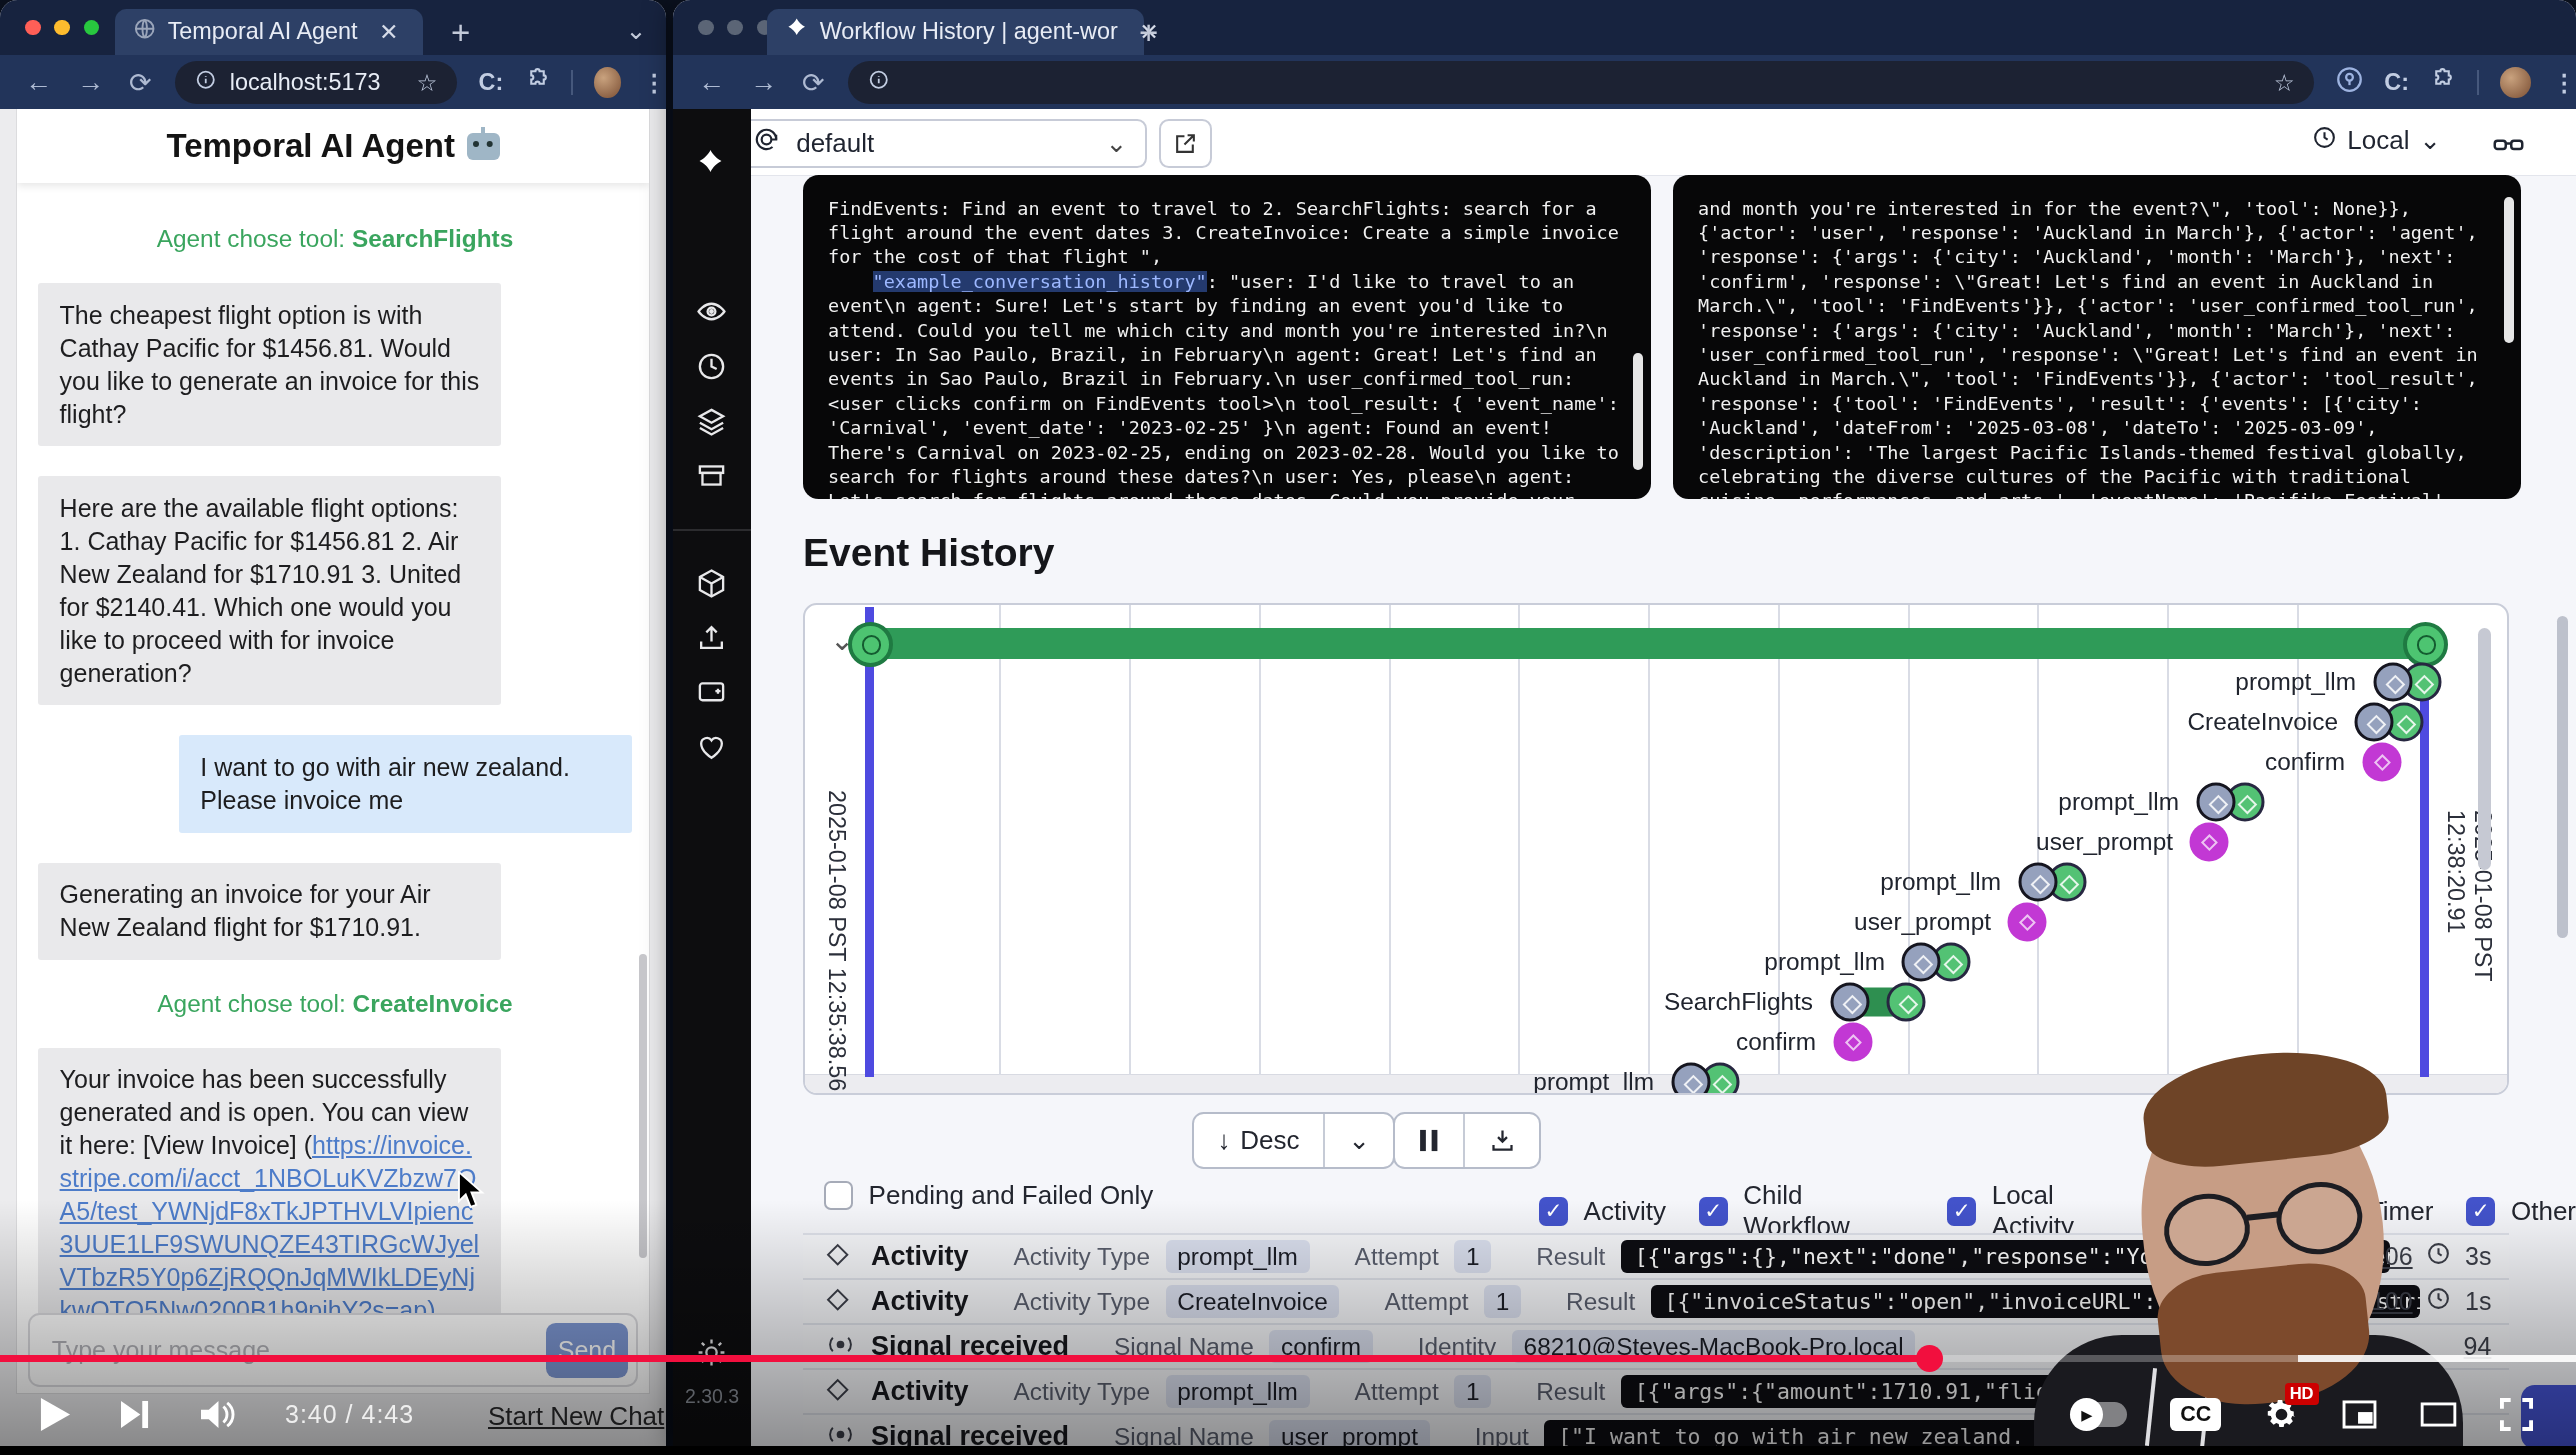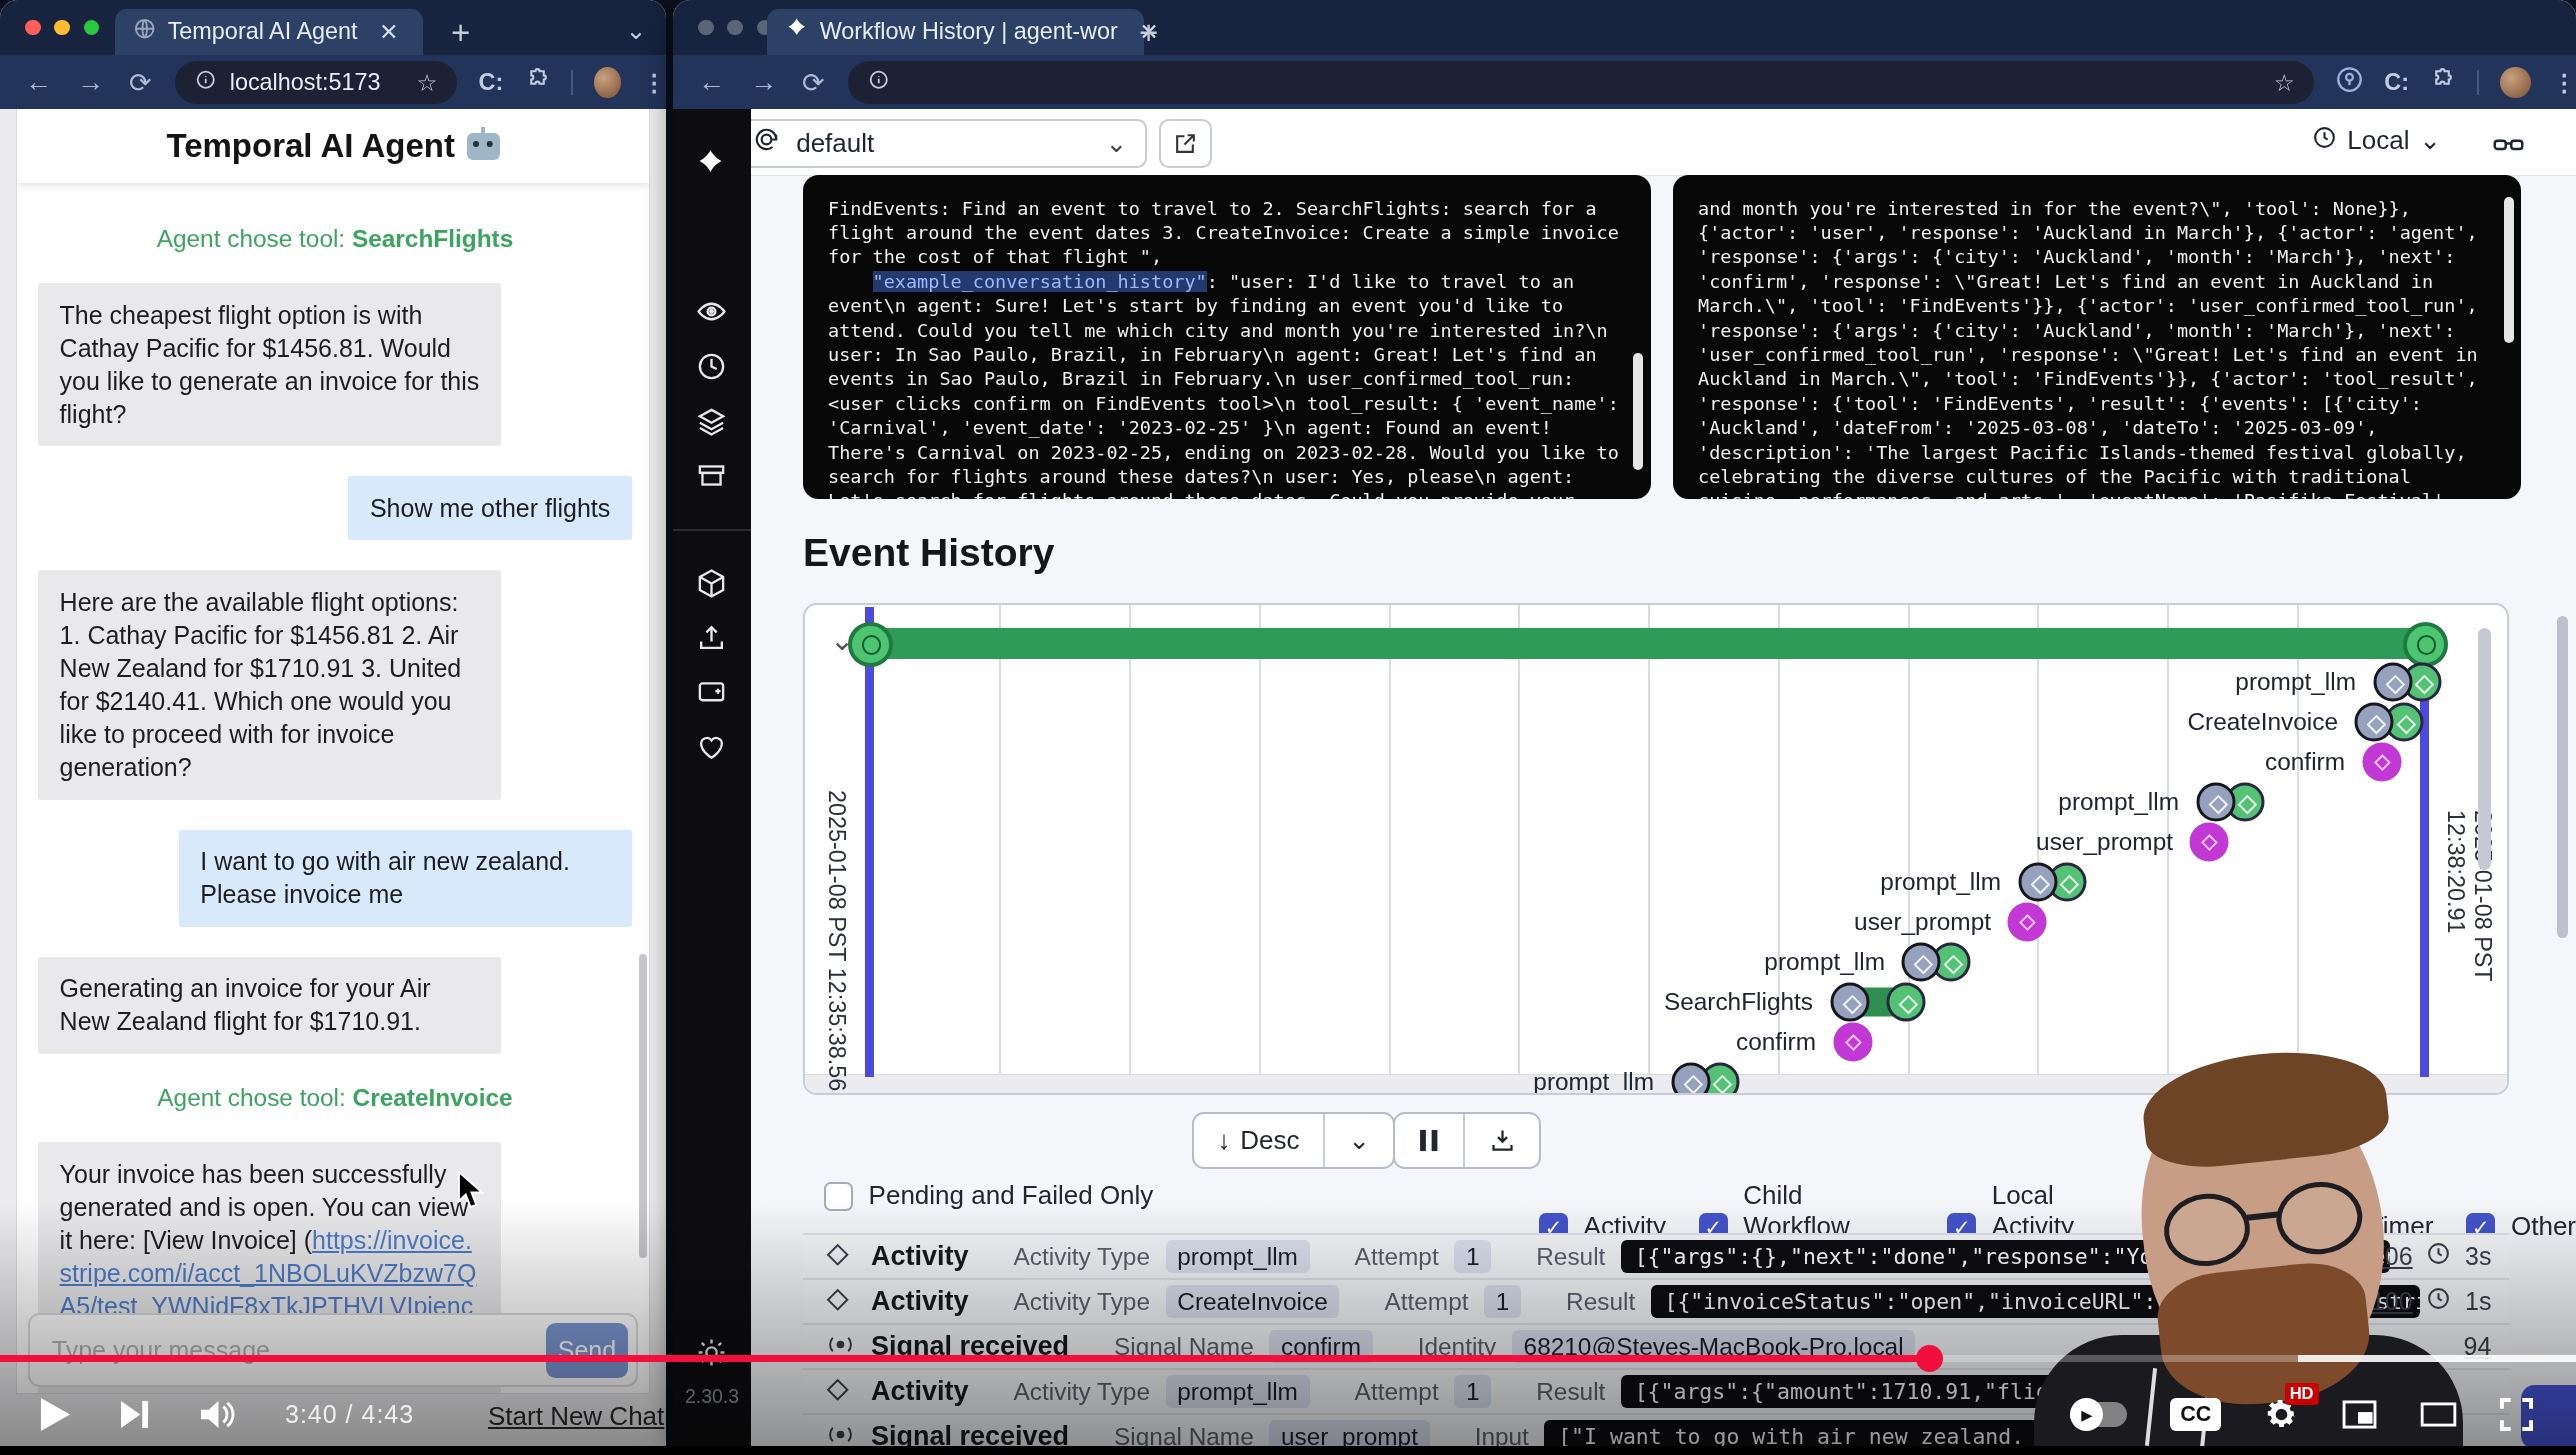--- a/index.html
+++ b/index.html
@@ -85,21 +85,21 @@
   .tl-hstrip{position:absolute;left:0;right:0;bottom:0;height:17.6px;background:#ececf0;border-top:1px solid #d8dae2;}
   .seg{position:absolute;left:166px;top:1003px;height:57px;border:2px solid #b6bcca;border-radius:11.7px;background:#fff;display:flex;overflow:hidden;box-sizing:border-box;}
   .seg span{display:flex;align-items:center;padding:0 25px;font-size:26px;color:#23262f;}
   .seg .sel{background:#a9b3d4;color:#171c30;}
   .btn-split{position:absolute;top:1003px;height:57px;border:2px solid #b6bcca;border-radius:11.7px;background:#fff;display:flex;align-items:center;box-sizing:border-box;font-size:26px;color:#23262f;}
   #desc-btn{left:519px;}
   #pause-dl{left:720px;}
   .btn-split .cell{display:flex;align-items:center;gap:9.8px;padding:0 23.4px;height:100%;}
   .btn-split .vdiv{width:2px;height:100%;background:#c6cbd6;}
   .chkrow{position:absolute;top:1071px;left:151px;right:0;height:39px;}
-  .chk{display:inline-flex;align-items:flex-end;gap:15.6px;font-size:26px;color:#23262f;}
+  .chk{display:inline-flex;align-items:center;gap:15.6px;font-size:26px;color:#23262f;}
   .box{width:29px;height:29px;border-radius:6.8px;box-sizing:border-box;}
   .box-off{border:2px solid #a6abb8;background:#fff;}
   .box-on{background:#4353cb;color:#fff;font-size:21.5px;display:flex;align-items:center;justify-content:center;}
   #type-filters{position:absolute;left:866px;top:1071px;display:flex;gap:33px;}
   .events{position:absolute;left:130px;top:1124px;width:1706px;}
   .evrow{position:relative;height:43px;display:flex;align-items:center;border-bottom:2px solid #dfe2ea;background:#f6f7fa;}
   .evrow:first-child{border-top:2px solid #dfe2ea;}
   .ev-ic{width:29px;margin-left:23.4px;color:#3c3f49;flex:0 0 auto;}
   .ev-label{font-size:27px;font-weight:bold;color:#17181d;margin-left:15.6px;white-space:nowrap;}
   .ev-key{font-size:24.4px;color:#5a5f6e;margin-left:45px;white-space:nowrap;}
@@ -183,21 +183,20 @@
     </div>
     <div class="lp-content">
       <div class="card">
         <div class="app-header">
           <span>Temporal AI Agent</span>
           <span class="robot"></span>
         </div>
         <div class="chat" id="chat-list">
             <div class="notice">Agent chose tool: <b>SearchFlights</b></div>
             <div class="bubble b-agent">The cheapest flight option is with Cathay Pacific for $1456.81. Would you like to generate an invoice for this flight?</div>
-            <div class="bubble b-user">Show me other flights</div>
             <div class="bubble b-agent">Here are the available flight options: 1. Cathay Pacific for $1456.81 2. Air New Zealand for $1710.91 3. United for $2140.41. Which one would you like to proceed with for invoice generation?</div>
             <div class="bubble b-user">I want to go with air new zealand. Please invoice me</div>
             <div class="bubble b-agent">Generating an invoice for your Air New Zealand flight for $1710.91.</div>
             <div class="notice">Agent chose tool: <b>CreateInvoice</b></div>
             <div class="bubble b-agent b-link">Your invoice has been successfully generated and is open. You can view it here: [View Invoice] (<a>https://invoice.stripe.com/i/acct_1NBOLuKVZbzw7QA5/test_YWNjdF8xTkJPTHVLVIpienc3UUE1LF9SWUNQZE43TIRGcWJyelVTbzR5Y0p6ZjRQQnJqMWIkLDEyNjkwOTQ5Nw0200B1h9pihY?s=ap).</a> Reference: 9AB8A670-0001.</div>
             <div class="chat-ended">Chat ended</div>
           </div>
         <div class="chat-scroll"></div>
         <div class="input-row">
           <input placeholder="Type your message..." style="">

